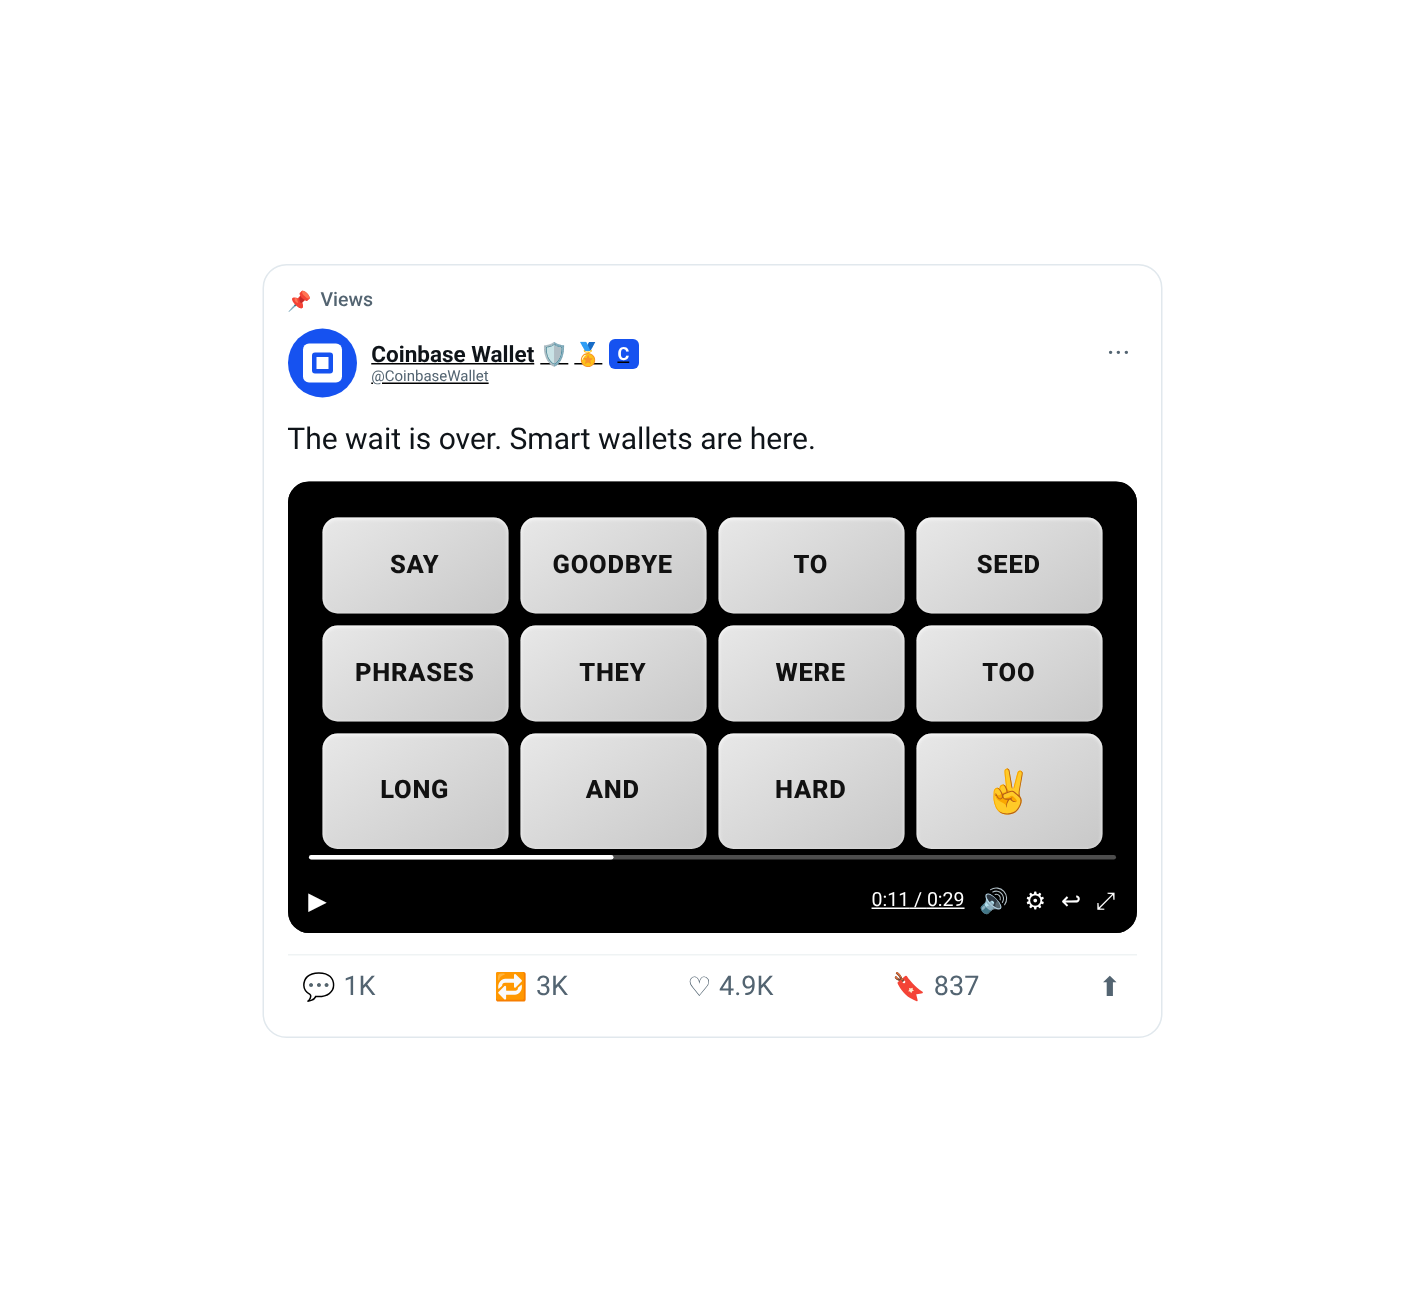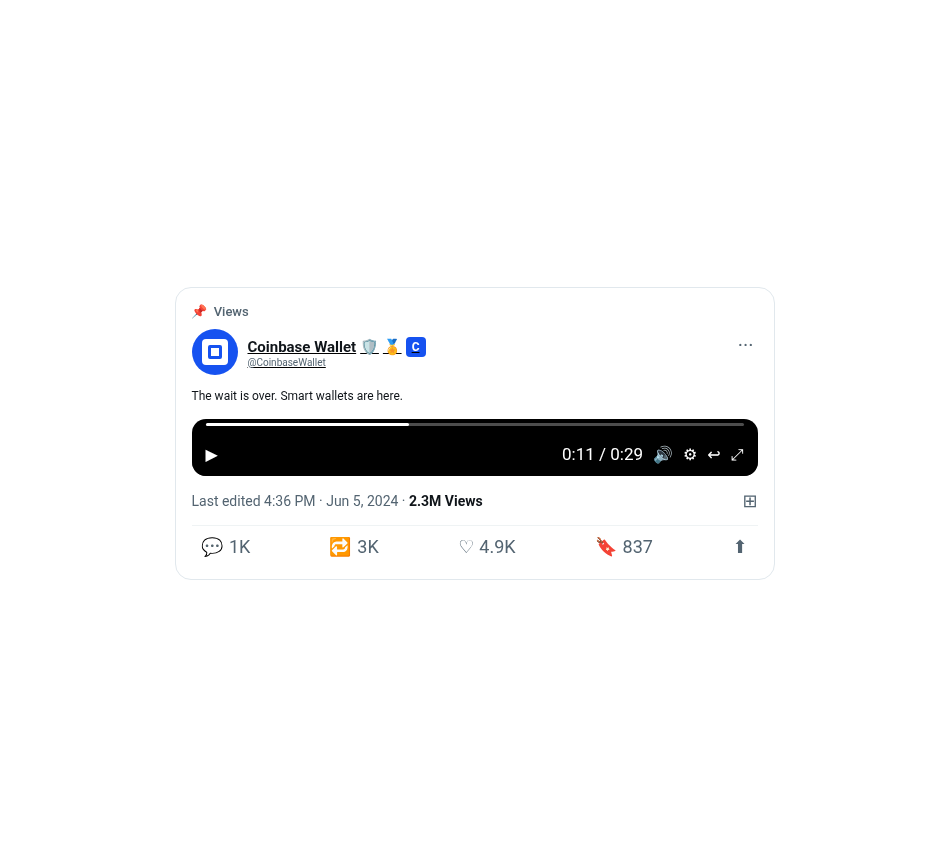--- a/index.html
+++ b/index.html
@@ -107,21 +107,21 @@
       color: #536471;
       font-size: 20px;
       cursor: pointer;
       padding: 4px;
       border-radius: 50%;
       display: flex;
       align-items: center;
       justify-content: center;
     }
     .tweet-text {
-      font-size: 12px;
+      font-size: 20px;
       color: #0f1419;
       margin-bottom: 14px;
       line-height: 1.5;
     }
     .video-container {
       background: #000;
       border-radius: 14px;
       overflow: hidden;
       position: relative;
       margin-bottom: 14px;
@@ -176,22 +176,23 @@
       background: #fff;
       border-radius: 2px;
     }
     .play-button {
       color: #fff;
       font-size: 16px;
       cursor: pointer;
     }
     .time-display {
       color: #fff;
-      font-size: 17px;
+      font-size: 13px;
       margin-left: auto;
+      text-decoration: underline;
     }
     .control-icons {
       display: flex;
       align-items: center;
       gap: 10px;
       color: #fff;
     }
     .ctrl-icon {
       font-size: 16px;
       cursor: pointer;
@@ -270,20 +271,39 @@
         </div>
         <div class="account-handle">@CoinbaseWallet</div>
       </div>
     </div>
     <div class="more-button">···</div>
   </div>
 
   <div class="tweet-text">The wait is over. Smart wallets are here.</div>
 
   <div class="video-container">
+    <div class="video-content">
+      <div class="word-grid">
+
+        <div class="word-tile">SAY</div>
+        <div class="word-tile">GOODBYE</div>
+        <div class="word-tile">TO</div>
+        <div class="word-tile">SEED</div>
+
+        <div class="word-tile">PHRASES</div>
+        <div class="word-tile">THEY</div>
+        <div class="word-tile">WERE</div>
+        <div class="word-tile">TOO</div>
+
+        <div class="word-tile">LONG</div>
+        <div class="word-tile">AND</div>
+        <div class="word-tile">HARD</div>
+        <div class="word-tile emoji-tile">✌</div>
+      </div>
+    </div>
 
     <div class="progress-bar-container">
       <div class="progress-bar-fill" style="width: 37.9%"></div>
     </div>
 
     <div class="video-controls">
       <div class="play-button">▶</div>
       <div class="time-display">
         <span>0:11</span>
         <span> / </span>
@@ -291,26 +311,20 @@
       </div>
       <div class="control-icons">
         <span class="ctrl-icon">🔊</span>
         <span class="ctrl-icon">⚙</span>
         <span class="ctrl-icon">↩</span>
         <span class="ctrl-icon">⤢</span>
       </div>
     </div>
   </div>
 
-  <div class="tweet-meta">
-    <div class="meta-text">
-      <span>Last edited 4:36 PM · Jun 5, 2024 · </span><strong>2.3M Views</strong>
-    </div>
-    <div class="views-icon">⊞</div>
-  </div>
 
   <div class="tweet-actions">
     <div class="action-item">
       <span class="action-icon">💬</span>
       <span class="action-count">1K</span>
     </div>
     <div class="action-item">
       <span class="action-icon">🔁</span>
       <span class="action-count">3K</span>
     </div>

